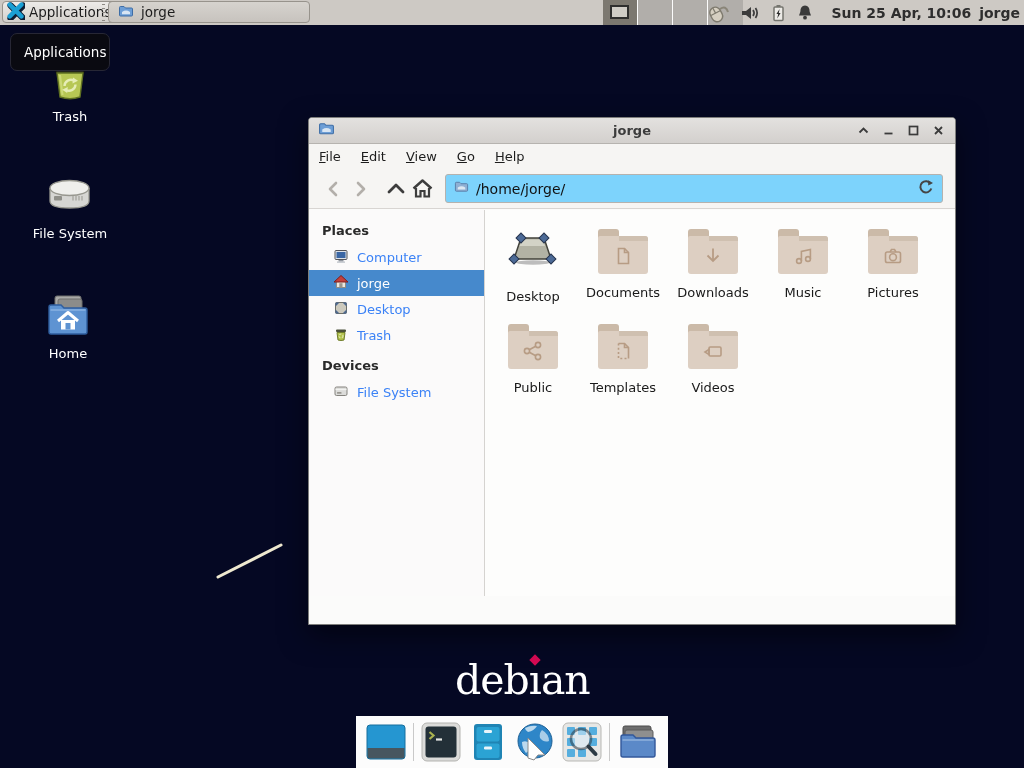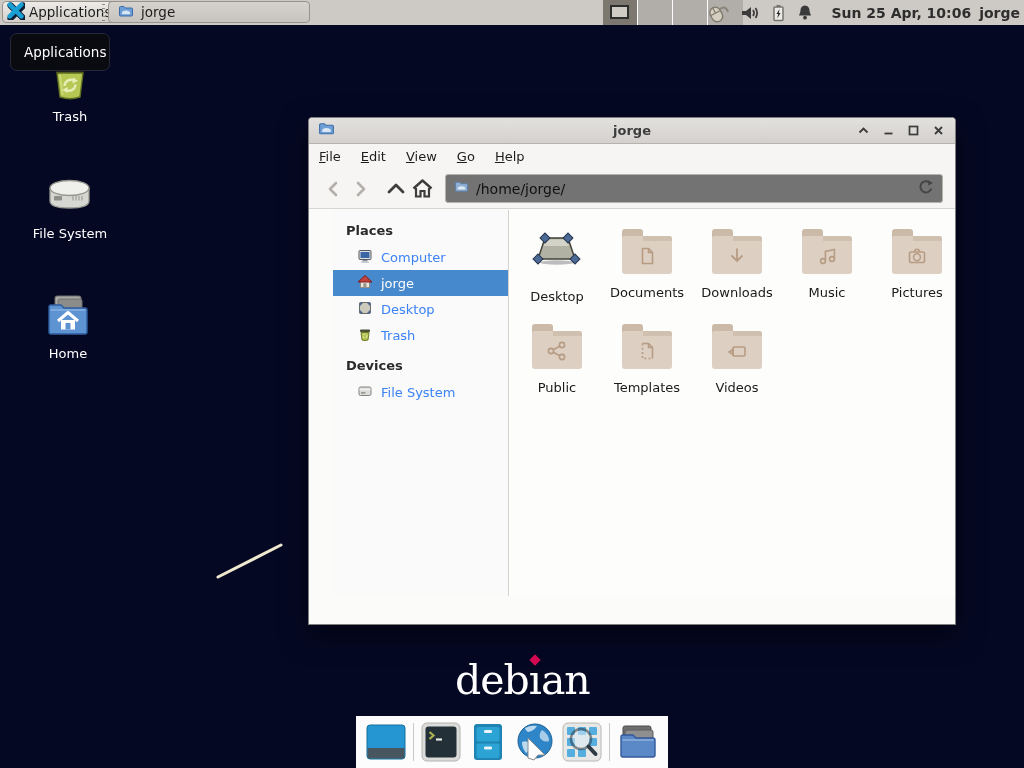--- a/index.html
+++ b/index.html
@@ -60,25 +60,25 @@
     background:linear-gradient(#e3e1df,#d3d0cd); border-bottom:1px solid #b6b3af; border-radius:3px 3px 0 0; }
   .title { position:absolute; left:0; right:0; text-align:center; font-weight:bold; font-size:13px; color:#3c3c3c; }
   .win-controls { margin-left:auto; display:flex; gap:9px; z-index:2; }
   .win-controls .wc { width:16px; height:16px; display:flex; align-items:center; justify-content:center; }
   .menubar { height:25px; background:#f6f5f3; display:flex; align-items:center; padding-left:0; }
   .menu-item { display:inline-block; padding:2px 10px; font-size:13px; color:#1d1d1d; }
   .menu-item::first-letter { text-decoration:underline; }
   .toolbar { height:40px; background:#f6f5f3; border-bottom:1px solid #d8d5d2;
     display:flex; align-items:center; padding:0 12px; }
   .tool-btn { width:26px; height:26px; display:flex; align-items:center; justify-content:center; }
-  .path-field { flex:1; height:29px; margin-left:10px; background:#737373; border:1px solid #b5b2ae;
+  .path-field { flex:1; height:29px; margin-left:10px; background:#7dd3fc; border:1px solid #b5b2ae;
     border-radius:3px; display:flex; align-items:center; padding:0 8px; gap:7px; }
   .path-text { flex:1; font-size:14px; color:#111; }
   .win-body { position:absolute; top:92px; bottom:28px; left:0; right:0; display:flex; }
-  .sidepane { width:176px; background:#fbfafa; border-right:1px solid #d5d3d0; padding-top:7px; font-size:13px;margin-left:24px; }
+  .sidepane { width:176px; background:#fbfafa; border-right:1px solid #d5d3d0; padding-top:7px; font-size:13px; }
   .sb-header { font-weight:bold; color:#2a2a2a; padding:6px 0 6px 13px; }
   .sb-row { height:26px; display:flex; align-items:center; gap:8px; padding-left:24px; color:#3b82f6; }
   .sb-row.selected { background:#4689cc; color:#fff; }
   .mainpane { flex:1; background:#fdfdfc; position:relative; }
   .file-grid { position:absolute; left:3px; top:16px; display:grid;
     grid-template-columns:repeat(5,90px); grid-auto-rows:95px; }
   .file-cell { display:flex; flex-direction:column; align-items:center; }
   .file-cell .flabel { margin-top:11px; font-size:13px; color:#1a1a1a; }
   .statusbar { position:absolute; left:0; right:0; bottom:0; height:27px; background:#f3f2f0;
     border-top:1px solid #d8d6d3; display:flex; align-items:center; padding-left:13px;

